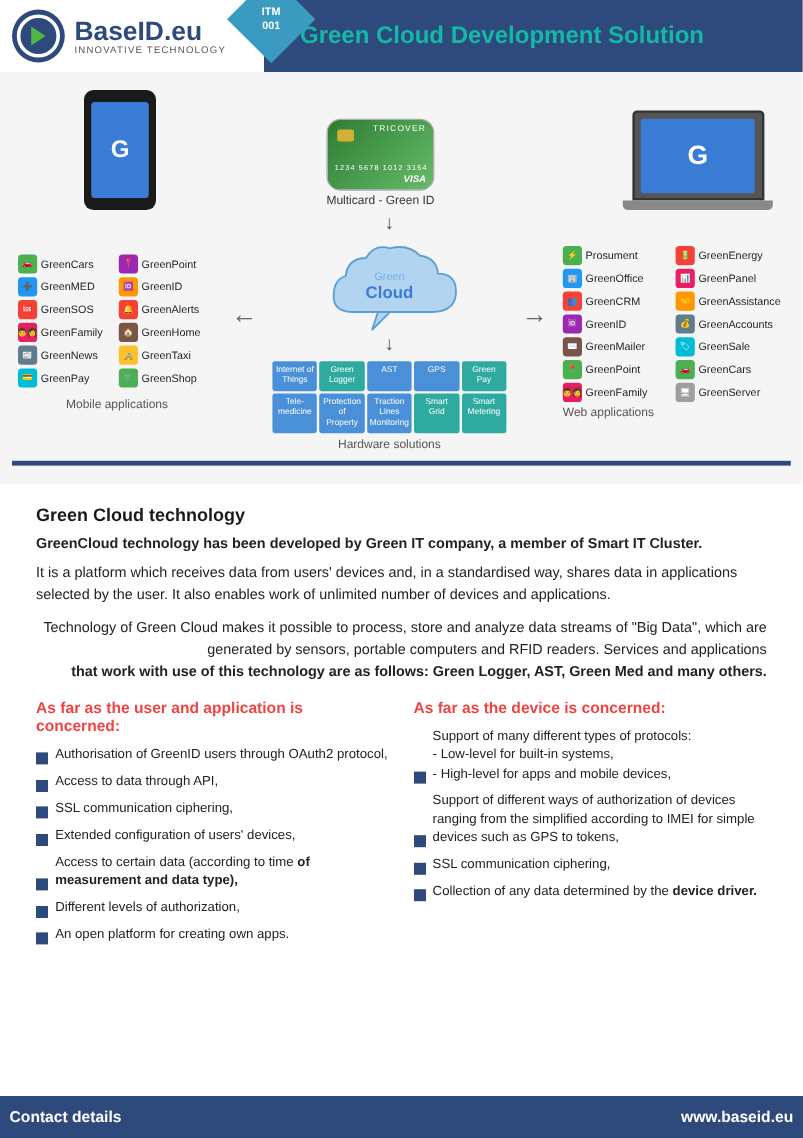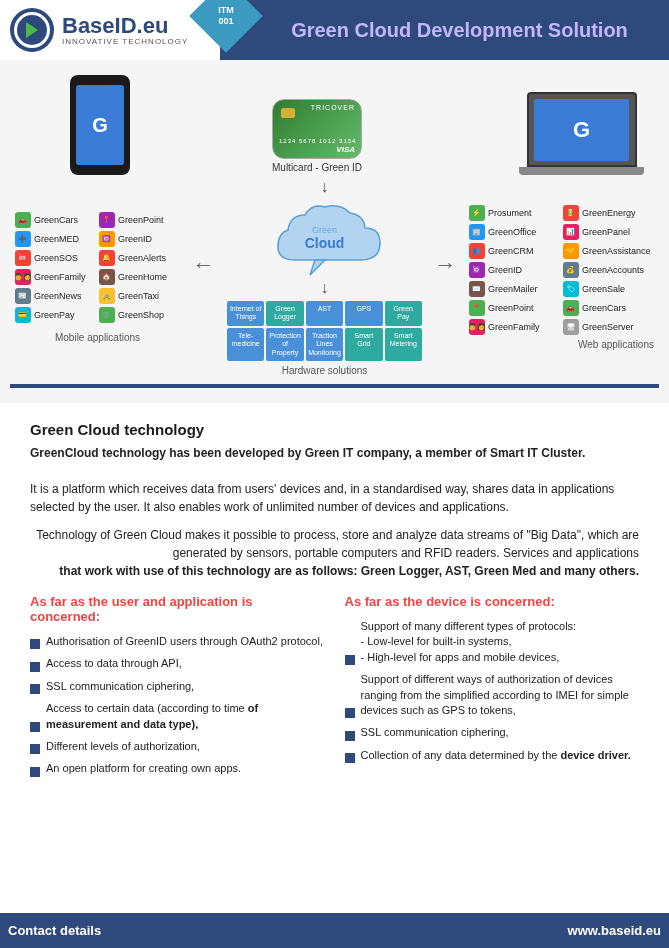--- a/index.html
+++ b/index.html
@@ -96,22 +96,22 @@
     .badge-text {
       transform: rotate(-45deg);
       color: #fff;
       font-size: 9px;
       font-weight: bold;
       text-align: center;
       line-height: 1.2;
     }
     .header-title {
       flex: 1;
-      text-align: center;
-      color: #c4b5fd;
+      text-align: left;
+      color: #14b8a6;
       font-size: 20px;
       font-weight: bold;
       padding-left: 30px;
     }
 
     
     .diagram-section {
       background: #f5f5f5;
       padding: 15px 10px;
       position: relative;
@@ -287,21 +287,21 @@
       font-size: 7px;
       text-align: center;
       padding: 4px 2px;
       border-radius: 2px;
       line-height: 1.2;
     }
 
     .web-apps {
       display: flex;
       flex-direction: column;
-      align-items: flex-end;
+      align-items: flex-start;
       width: 185px;
     }
     .web-grid {
       display: grid;
       grid-template-columns: 1fr 1fr;
       gap: 3px;
       width: 100%;
     }
 
     
@@ -313,21 +313,21 @@
     .section-title {
       font-size: 15px;
       font-weight: bold;
       color: #1a1a1a;
       margin-bottom: 8px;
     }
 
     .intro-bold {
       font-weight: bold;
       font-size: 12px;
-      margin-bottom: 20px;
+      margin-bottom: 8px;
     }
     .intro-normal {
       font-size: 12px;
       margin-bottom: 10px;
       line-height: 1.5;
     }
     .tech-para {
       font-size: 12px;
       line-height: 1.5;
       margin-bottom: 14px;
@@ -701,20 +701,24 @@
         <li>
           <div class="bullet-sq"></div>
           <span>Access to data through API,</span>
         </li>
         <li>
           <div class="bullet-sq"></div>
           <span>SSL communication ciphering,</span>
         </li>
         <li>
           <div class="bullet-sq"></div>
+          <span>Extended configuration of users' devices,</span>
+        </li>
+        <li>
+          <div class="bullet-sq"></div>
           <span>Access to certain data (according to time <span class="bold-item">of measurement and data type),</span></span>
         </li>
         <li>
           <div class="bullet-sq"></div>
           <span>Different levels of authorization,</span>
         </li>
         <li>
           <div class="bullet-sq"></div>
           <span>An open platform for creating own apps.</span>
         </li>

